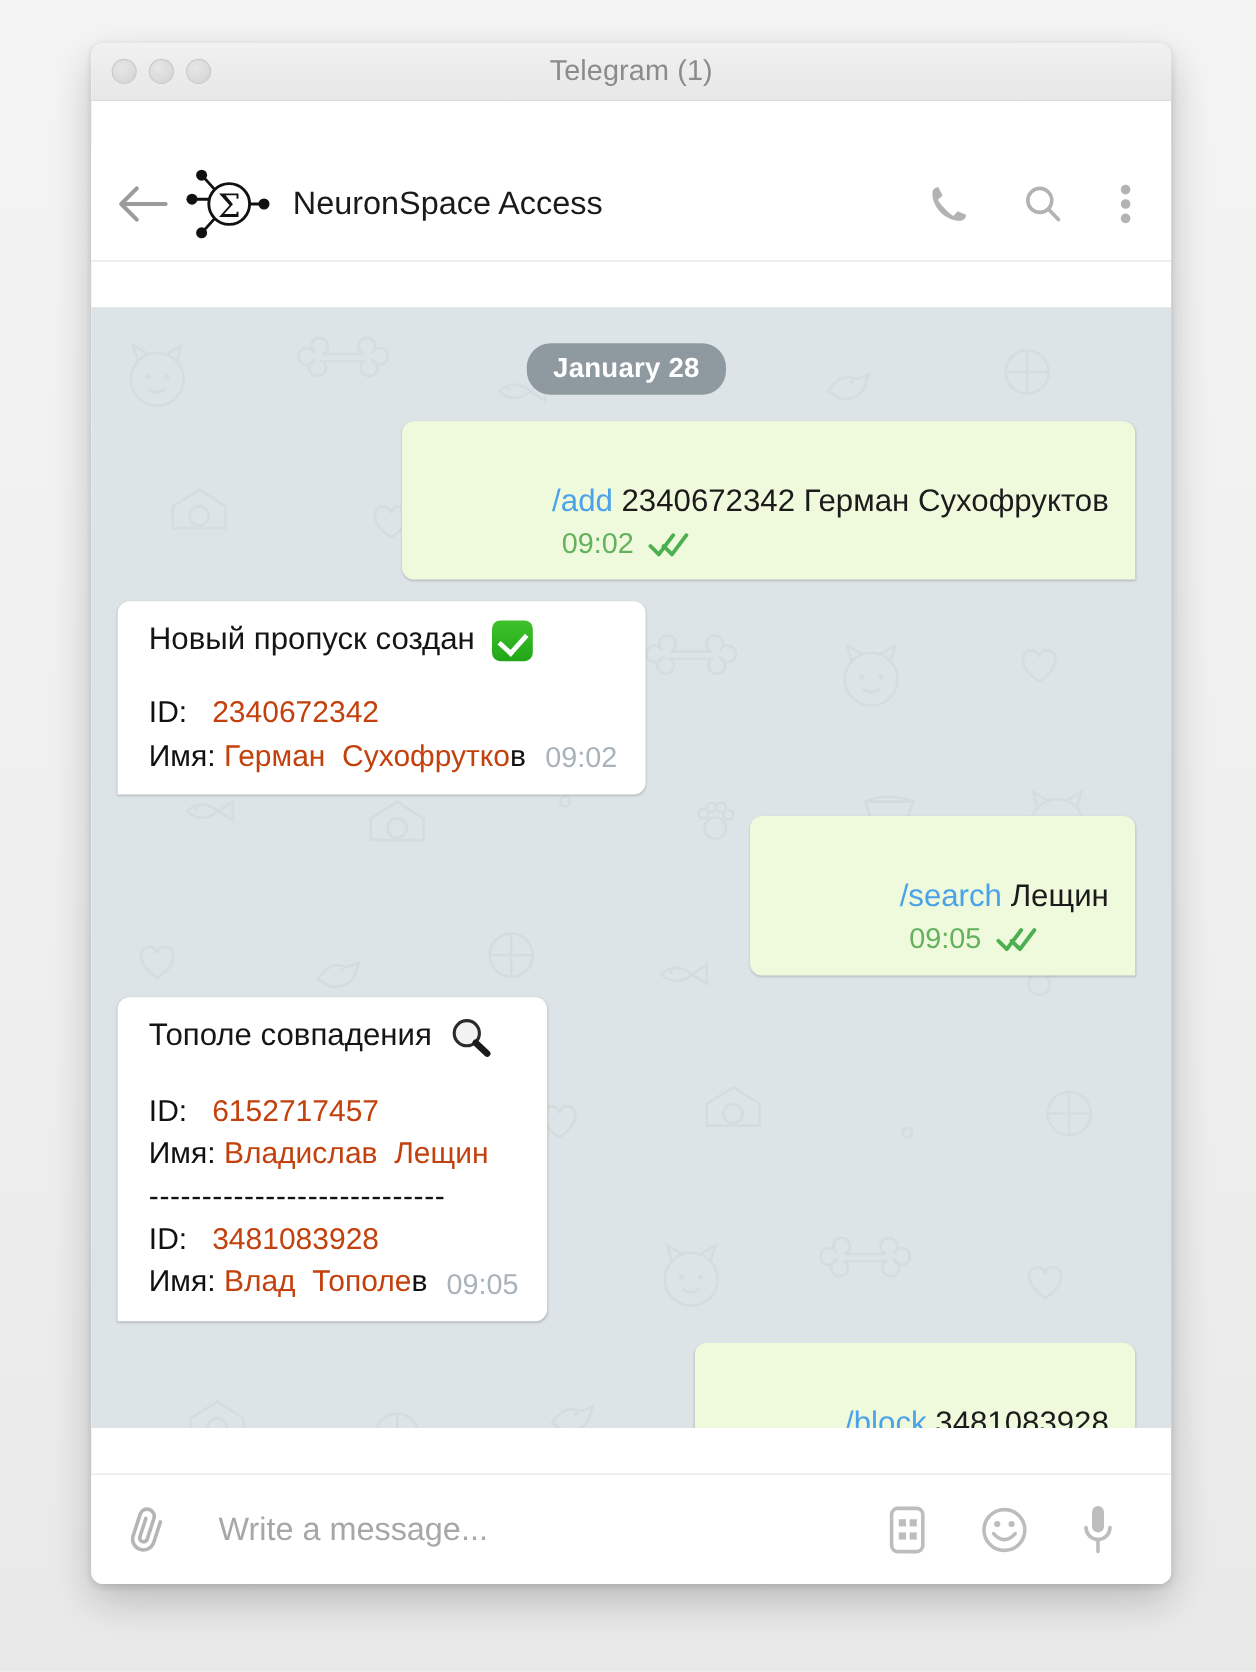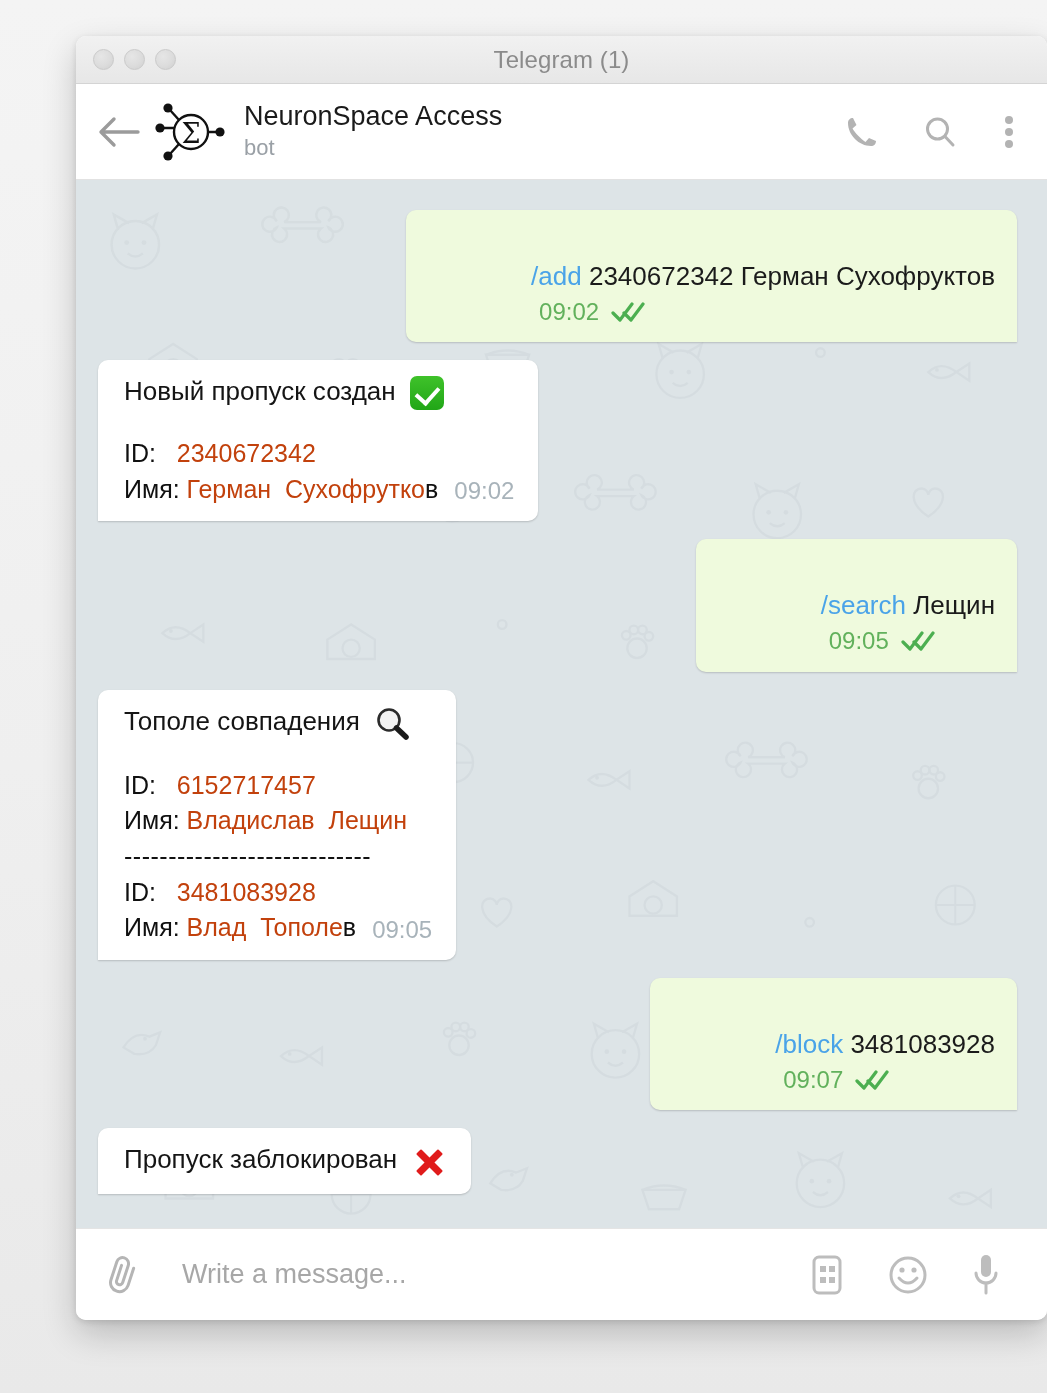--- a/index.html
+++ b/index.html
@@ -12,26 +12,26 @@
   #page {
     position: relative;
     width: 1047px; height: 1393px;
     background: linear-gradient(180deg,#f4f4f4 0%,#efefef 55%,#e9e9e9 100%);
   }
 
   
   .window {
     position: absolute;
     left: 76px; top: 36px;
-    width: 971px; height: 1284px;
+    width: 900px; height: 1284px;
     border-radius: 10px;
     background: #fff;
     box-shadow: 0 14px 34px rgba(0,0,0,.20), 0 2px 6px rgba(0,0,0,.12);
     overflow: hidden;
-    display: flex; flex-direction: column;
+    display: flex; flex-direction: column; gap: 38px;
   }
 
   
   .titlebar {
     height: 48px; flex: 0 0 48px;
     background: linear-gradient(180deg,#f1f1f1 0%,#e7e7e7 100%);
     border-bottom: 1px solid #d4d4d4;
     display: flex; align-items: center;
     position: relative;
   }
@@ -187,21 +187,20 @@
             <circle cx="6" cy="26" r="4.6"></circle>
             <circle cx="14" cy="54" r="4.6"></circle>
             <circle cx="66" cy="30" r="4.6"></circle>
           </g>
           <text x="37" y="41" text-anchor="middle" font-family="'DejaVu Serif',serif" font-size="27" fill="#111">Σ</text>
         </svg>
       </div>
 
       <div class="peer">
         <div class="peer-name">NeuronSpace Access</div>
-        <div class="peer-sub">bot</div>
       </div>
 
       <div class="hdr-actions">
         <div class="hicon">
           <svg width="34" height="34" viewBox="0 0 34 34">
             <path d="M8 3c-3 0-5 2-5 5 0 12 11 23 23 23 3 0 5-2 5-5l-7-3-3.5 4C16 24 10 18 7.5 13.5L11.5 10z" fill="#b3b3b3"></path>
           </svg>
         </div>
         <div class="hicon">
           <svg width="34" height="34" viewBox="0 0 34 34">
@@ -321,20 +320,23 @@
             <use href="#d-heart" x="215" y="1060"></use>
           <use href="#d-dot" x="360" y="1044"></use>
             <use href="#d-ball" x="505" y="1058"></use>
           <use href="#d-bone" x="650" y="1046"></use>
             <use href="#d-cat" x="800" y="1060"></use>
         </g>
       </svg>
 
       <div class="rows">
 
+        <div class="daterow">
+          <div class="datebadge">January 28</div>
+        </div>
 
         <div class="row out">
           <div class="bubble out">
             <span class="line">
               <span class="cmd">/add</span><span> 2340672342 Герман Сухофруктов</span>
             </span>
             <span class="meta-out">
               <span class="time-out">09:02</span>
               <svg width="34" height="22" viewBox="0 0 34 22">
                 <path d="M2 12 L9 19 L21 3" fill="none" stroke="#4caf50" stroke-width="3.2" stroke-linecap="round" stroke-linejoin="round"></path>

